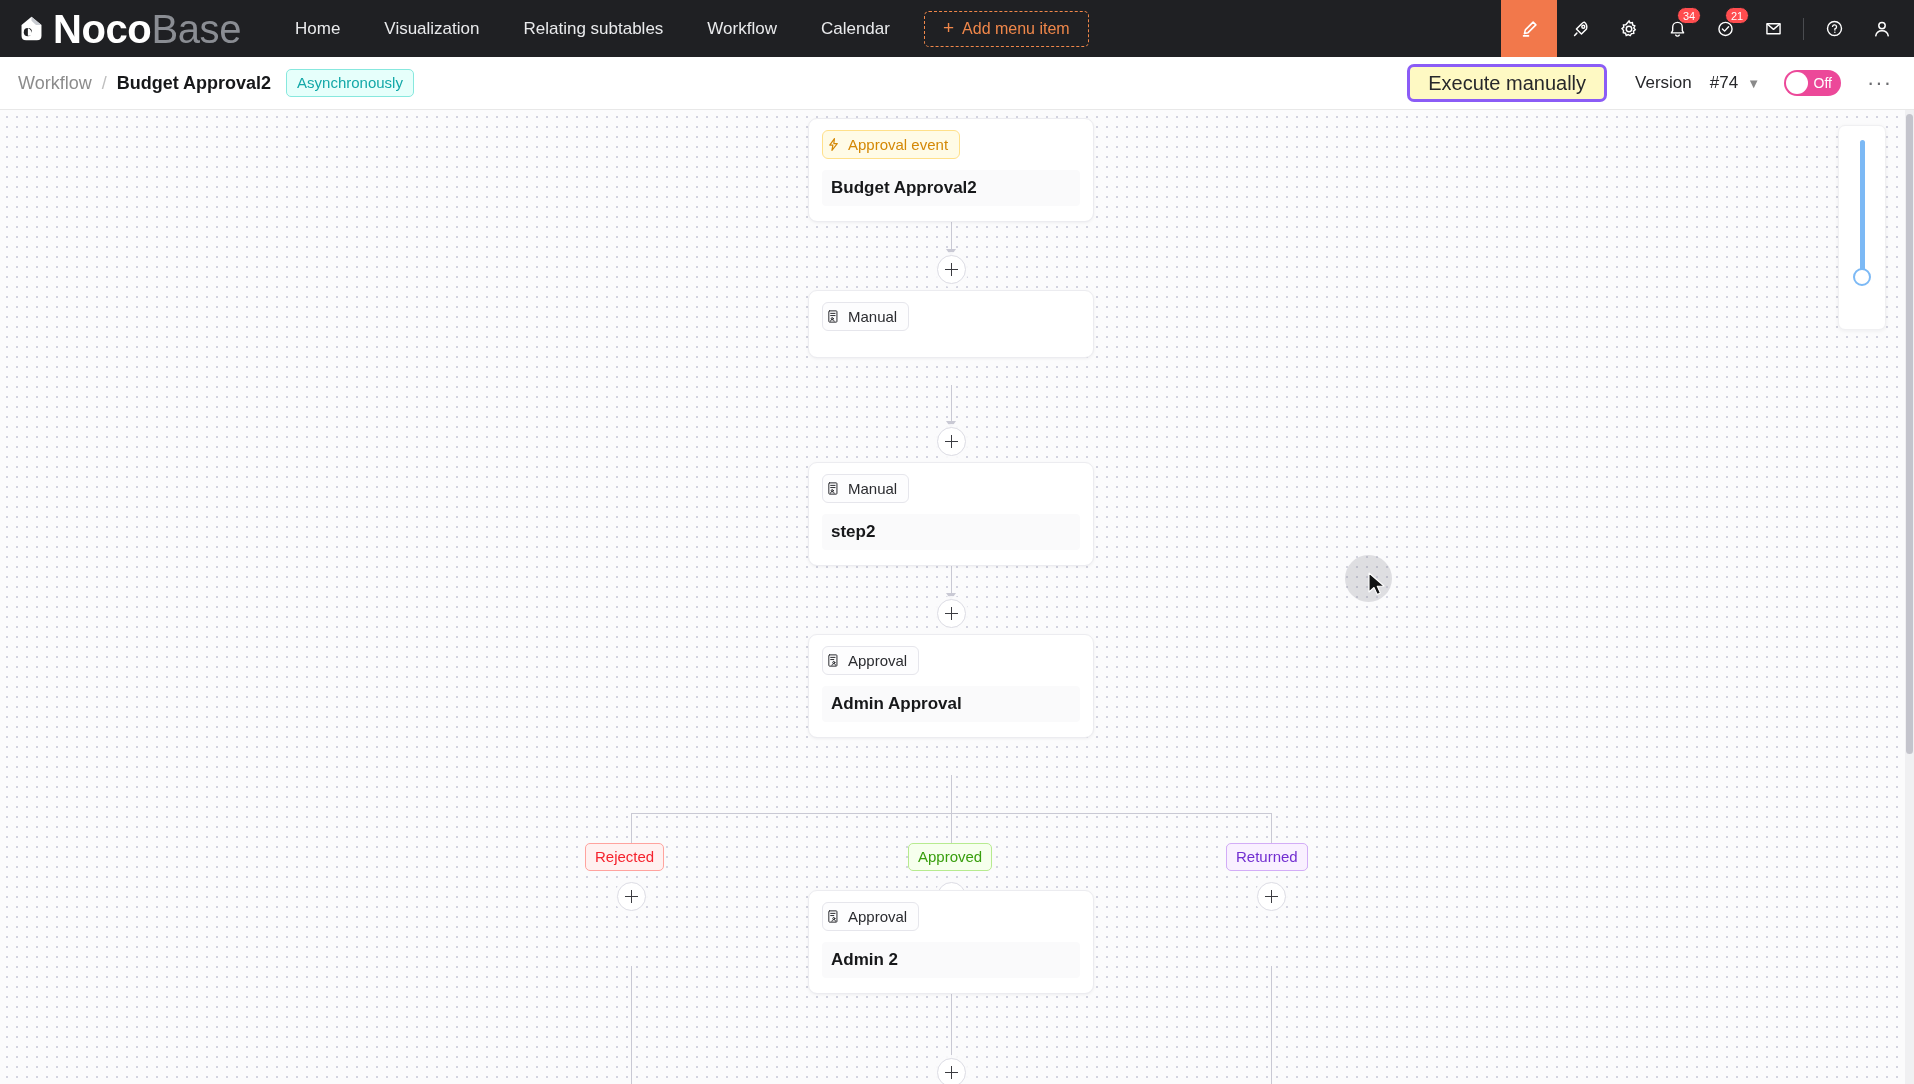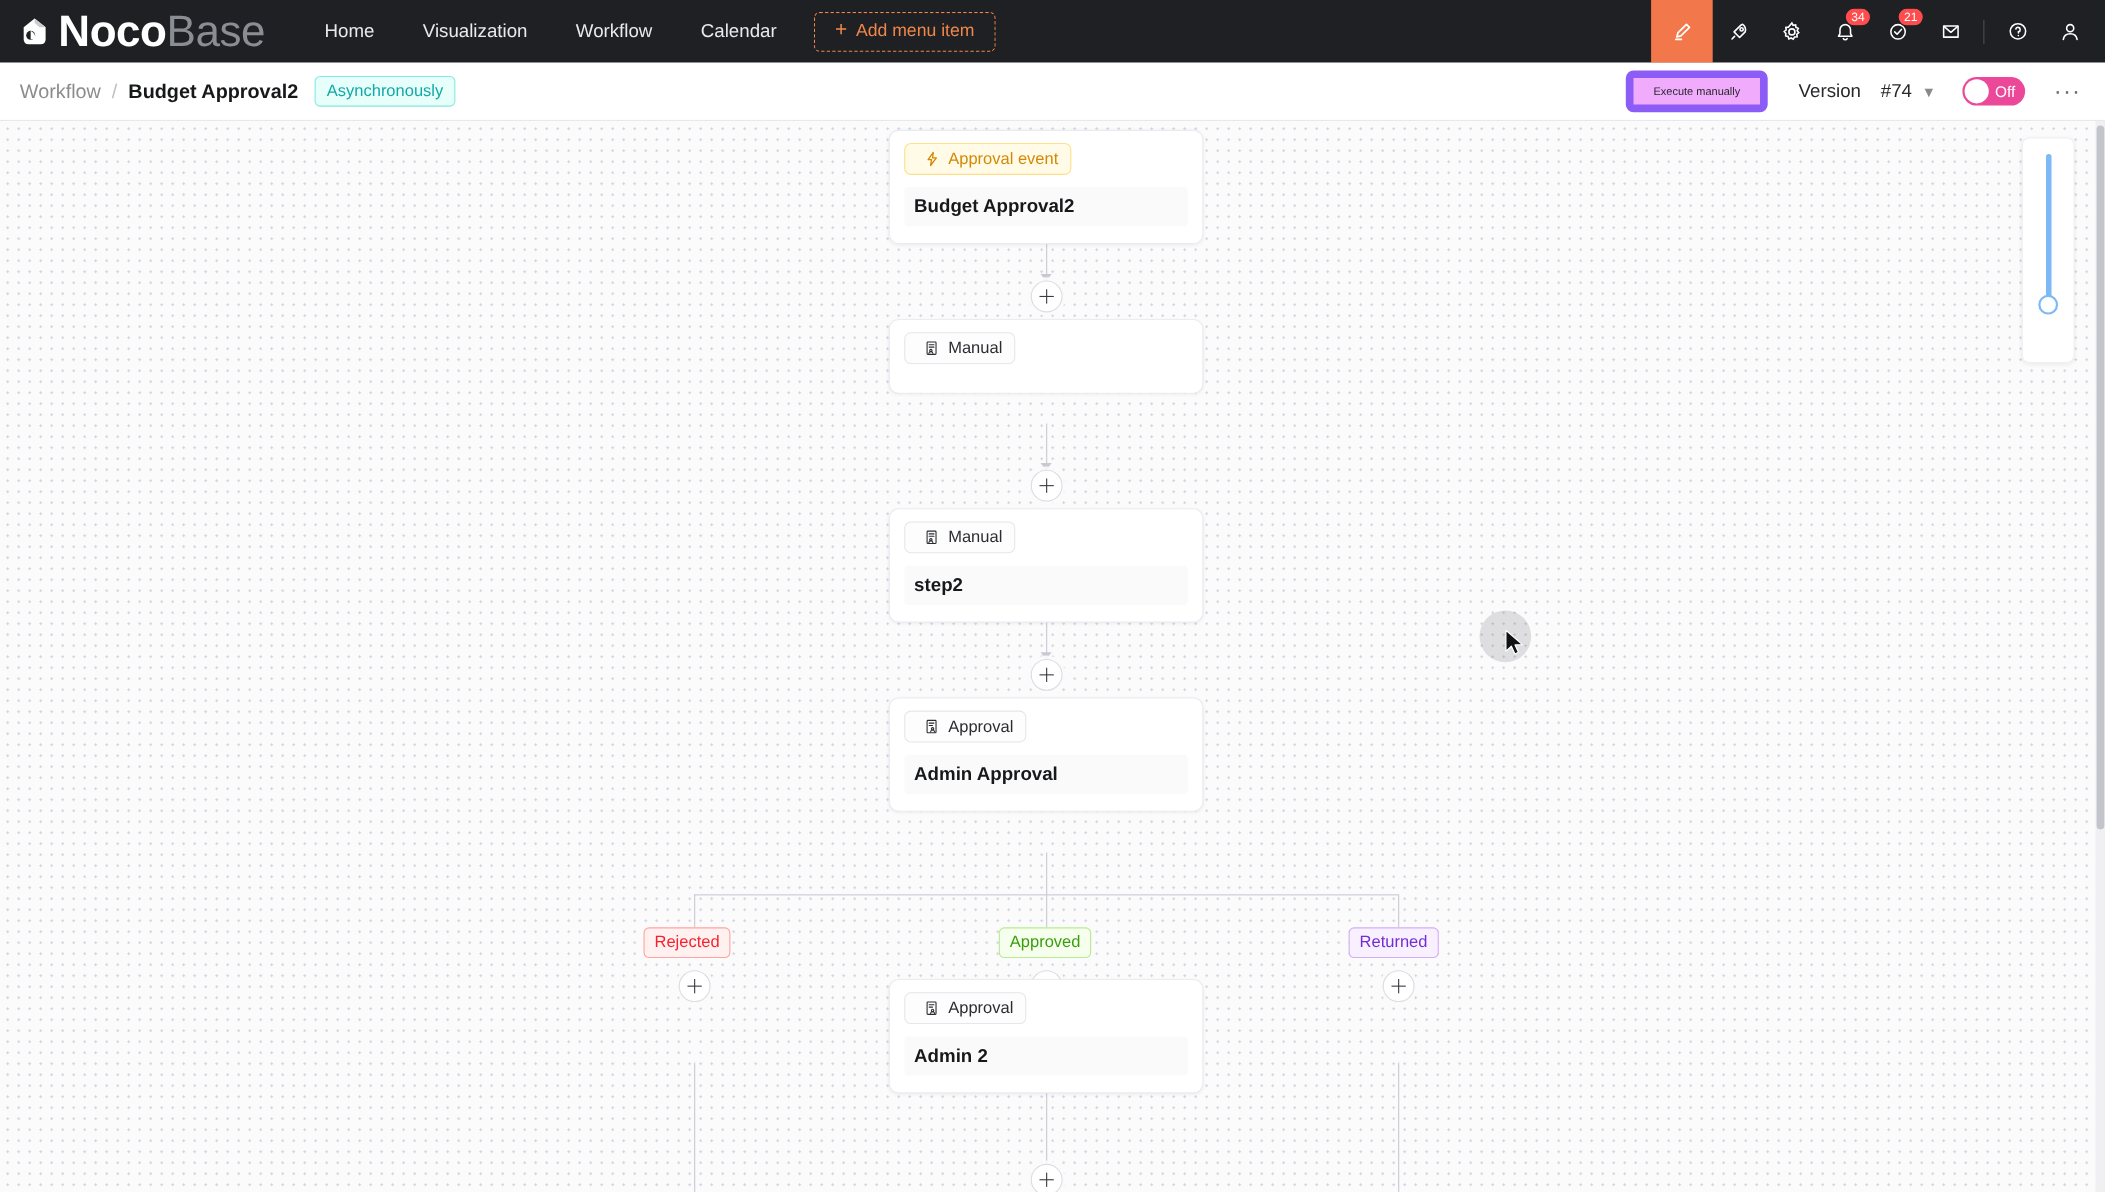--- a/index.html
+++ b/index.html
@@ -166,25 +166,25 @@
   }
 
   .subheader-right {
     margin-left: auto;
     display: flex;
     align-items: center;
     gap: 0px;
   }
   .exec-btn {
     height: 38px;
-    border: 7px solid #8b5cf6;
+    border: 3px solid #8b5cf6;
     border-radius: 7px;
-    background: #f0abfc;
+    background: #fef9c3;
     color: #27282b;
-    font-size: 10px;
+    font-size: 20px;
     padding: 0 18px;
     cursor: pointer;
     font-family: "Liberation Sans", sans-serif;
   }
 
   .version-label {
     font-size: 17px;
     color: #27282b;
     margin-left: 28px;
   }
@@ -285,21 +285,21 @@
 
   .node-type {
     display: inline-flex;
     align-items: center;
     gap: 7px;
     border: 1px solid #e6e6ec;
     border-radius: 6px;
     background: #fdfdfe;
     font-size: 15px;
     color: #2b2c30;
-    padding: 4px 11px 4px 17px;
+    padding: 4px 11px 4px 3px;
     line-height: 19px;
     margin-bottom: 11px;
   }
   .node-type.trigger {
     border-color: #ffe08a;
     background: #fffbe6;
     color: #d48806;
   }
   .node-type svg { display: block; }
 
@@ -422,20 +422,21 @@
       <path d="M12 15.5 Q17 18 17 24 L12 24 Z" fill="#ffffff"></path>
     </svg>
     <span class="logo-text">
       <span class="logo-noco">Noco</span><span class="logo-base">Base</span>
     </span>
   </div>
 
   <div class="nav-items">
     <div class="nav-item">Home</div>
     <div class="nav-item">Visualization</div>
+    <div class="nav-item">Relating subtables</div>
     <div class="nav-item">Workflow</div>
     <div class="nav-item">Calendar</div>
   </div>
 
   <div class="add-menu-btn">
     <span class="plus">+</span>
     <span>Add menu item</span>
   </div>
 
   <div class="topbar-right">

